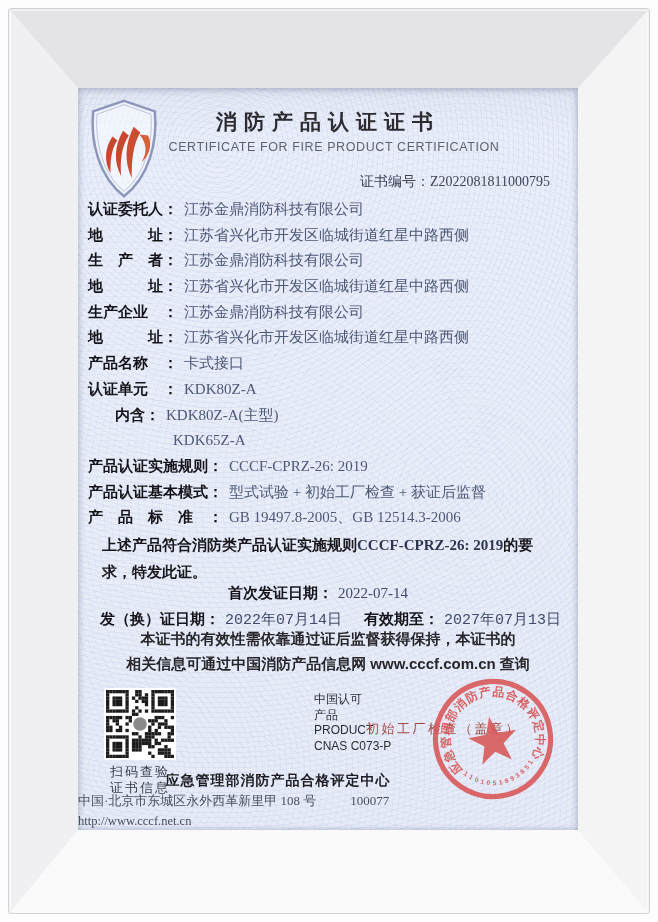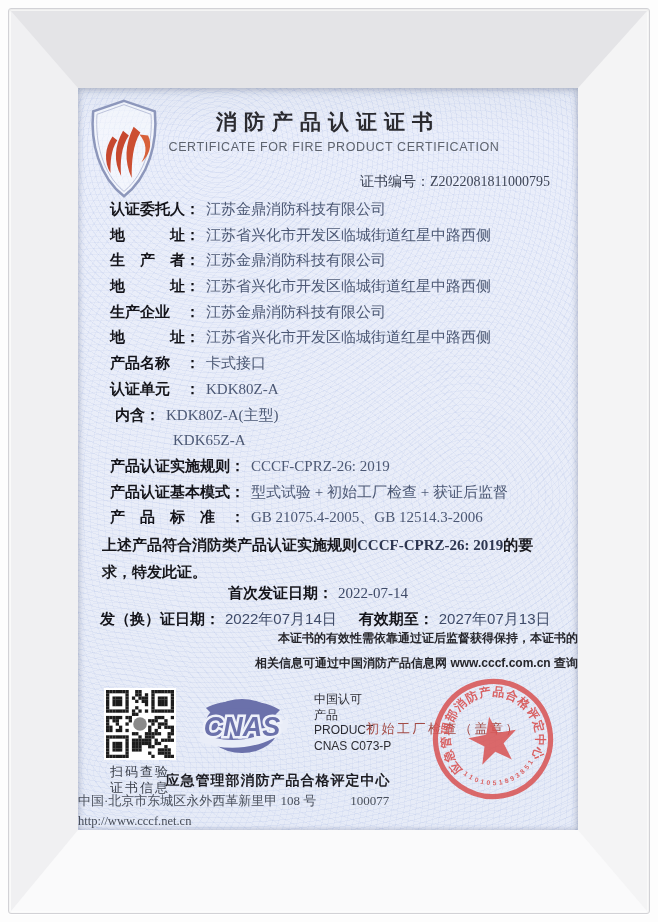--- a/index.html
+++ b/index.html
@@ -39,40 +39,40 @@
   }
   .subtitle{
     position:absolute;top:52px;left:12px;right:0;text-align:center;
     font-size:12.5px;letter-spacing:.6px;color:#5d636e;
   }
   .certno{
     position:absolute;top:85px;right:28px;font-size:14px;color:#3d4456;
     font-family:"Liberation Serif", serif;
   }
   .rows{position:absolute;top:108px;left:0;right:0;}
-  .row{height:25.7px;line-height:25.7px;padding-left:32px;white-space:nowrap;font-size:15px;}
+  .row{height:25.7px;line-height:25.7px;padding-left:10px;white-space:nowrap;font-size:15px;}
   .row .lbl{font-weight:bold;color:#14141a;white-space:pre;}
   .row .val{font-family:"Liberation Serif", serif;color:#4c5874;padding-left:6px;}
   .row.indent1{padding-left:37px;}
   .row.indent2{padding-left:89px;}
   .statement{
     position:absolute;top:444px;left:0;right:0;padding:0 24px;
     font-size:15px;font-weight:bold;line-height:25.6px;color:#17171c;
   }
   .statement .code{font-family:"Liberation Serif", serif;font-weight:bold;color:#2d3650;}
   .first-issue{position:absolute;top:492px;left:150px;height:25px;line-height:25px;font-size:15px;white-space:nowrap;}
   .first-issue .lbl{font-weight:bold;color:#14141a;}
   .first-issue .val{font-family:"Liberation Serif", serif;color:#3f4b68;padding-left:5px;}
   .issue-row{position:absolute;top:518px;left:22px;height:25px;line-height:25px;font-size:15px;white-space:nowrap;}
   .issue-row .lbl{font-weight:bold;color:#14141a;}
-  .issue-row .val{font-family:Liberation Sans, sans-serif;color:#3f4b68;padding-left:5px;}
+  .issue-row .val{font-family:Liberation Mono, monospace;color:#3f4b68;padding-left:5px;}
   .issue-row .gap{display:inline-block;width:22px;}
   .note{
-    position:absolute;top:538px;left:0;right:0;text-align:right;
-    font-size:12px;font-weight:600;line-height:25px;color:#26262b;
+    position:absolute;top:538px;left:0;right:0;text-align:center;
+    font-size:15px;font-weight:600;line-height:25px;color:#26262b;
   }
   
   .qr{position:absolute;left:26px;top:600px;width:72px;height:72px;background:#fff;padding:2px;box-sizing:border-box;}
   .qr svg{display:block;width:100%;height:100%;}
   .qr-cap{position:absolute;left:14px;top:676px;width:96px;text-align:center;
     font-size:13px;line-height:15.5px;letter-spacing:2px;color:#3a3f4a;}
   .cnas{position:absolute;left:112px;top:608px;width:104px;height:62px;}
   .cnas-info{position:absolute;left:236px;top:604px;font-size:12px;line-height:15.5px;color:#2c2c33;}
   .seal-overlay{
     position:absolute;left:288px;top:632px;z-index:1;white-space:nowrap;
@@ -145,21 +145,21 @@
     <div class="row indent2">
       <span class="val">KDK65Z-A</span>
     </div>
     <div class="row">
       <span class="lbl">产品认证实施规则：</span><span class="val">CCCF-CPRZ-26: 2019</span>
     </div>
     <div class="row">
       <span class="lbl">产品认证基本模式：</span><span class="val">型式试验 + 初始工厂检查 + 获证后监督</span>
     </div>
     <div class="row">
-      <span class="lbl">产　品　标　准　：</span><span class="val">GB 21075.4-2005、GB 12514.3-2006</span>
+      <span class="lbl">产　品　标　准　：</span><span class="val">GB 19497.8-2005、GB 12514.3-2006</span>
     </div>
   </div>
 
   <div class="statement">
     <span>上述产品符合消防类产品认证实施规则</span><span class="code">CCCF-CPRZ-26: 2019</span><span>的要求，特发此证。</span>
   </div>
 
   <div class="first-issue">
     <span class="lbl">首次发证日期：</span><span class="val">2022-07-14</span>
   </div>
@@ -391,28 +391,20 @@
         <rect x="19" y="20" width="1.02" height="1.02" fill="#1c1c1c"></rect>
         <rect x="20" y="20" width="1.02" height="1.02" fill="#1c1c1c"></rect>
         <circle cx="10.5" cy="10.5" r="2.1" fill="#8a8a8a"></circle>
       </svg>
     </div>
   <div class="qr-cap">
     <div>扫码查验</div>
     <div>证书信息</div>
   </div>
 
-  <div class="cnas">
-    <svg viewBox="0 0 104 62" width="104" height="62">
-      <ellipse cx="52" cy="30" rx="37" ry="27" fill="#6b71ab"></ellipse>
-      <path d="M10,36 C34,50 76,46 98,20 L98,32 C74,54 36,56 10,46 Z" fill="#e9edf8"></path>
-      <path d="M16,12 C34,2 72,2 90,14 L84,20 C68,10 38,10 22,18 Z" fill="#6b71ab"></path>
-      <text x="52" y="40" text-anchor="middle" font-size="27" font-style="italic" font-weight="bold" font-family="Liberation Sans, sans-serif" fill="#6b71ab" stroke="#eef1fa" stroke-width="5" paint-order="stroke">CNAS</text>
-    </svg>
-  </div>
 
   <div class="cnas-info">
     <div>中国认可</div>
     <div>产品</div>
     <div>PRODUCT</div>
     <div>CNAS C073-P</div>
   </div>
 
   <div class="seal-overlay">初始工厂检查（盖章）</div>
   <div class="seal">

